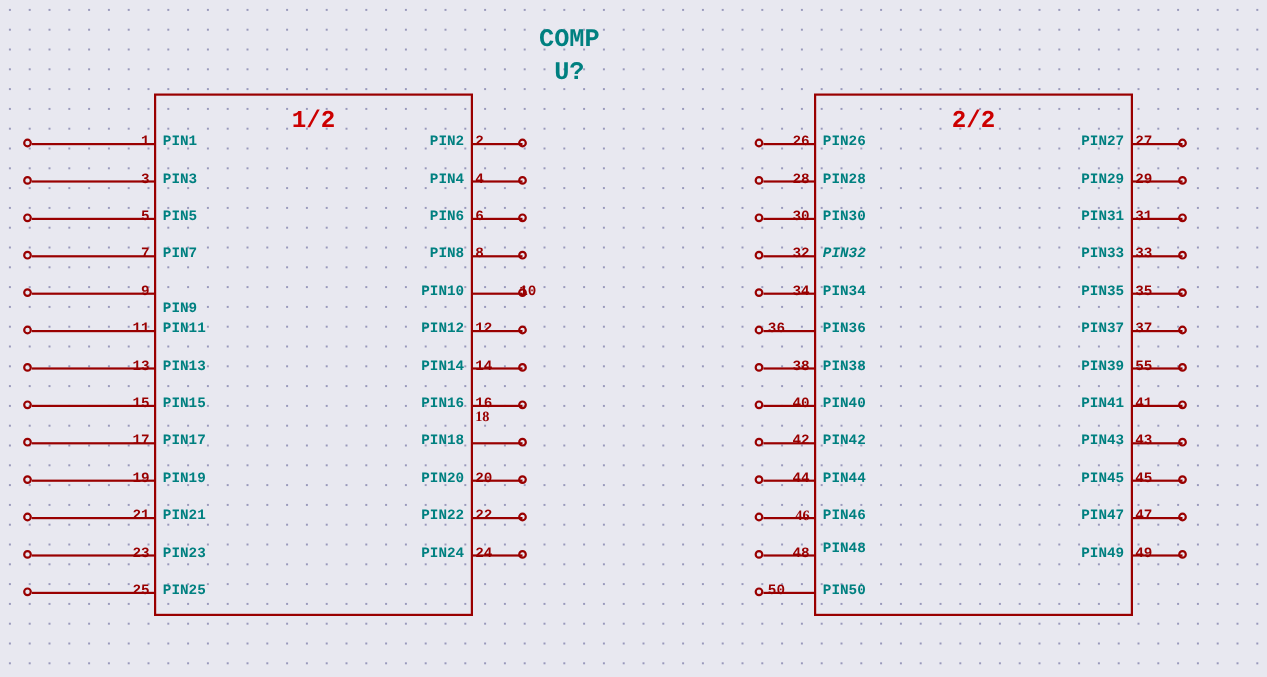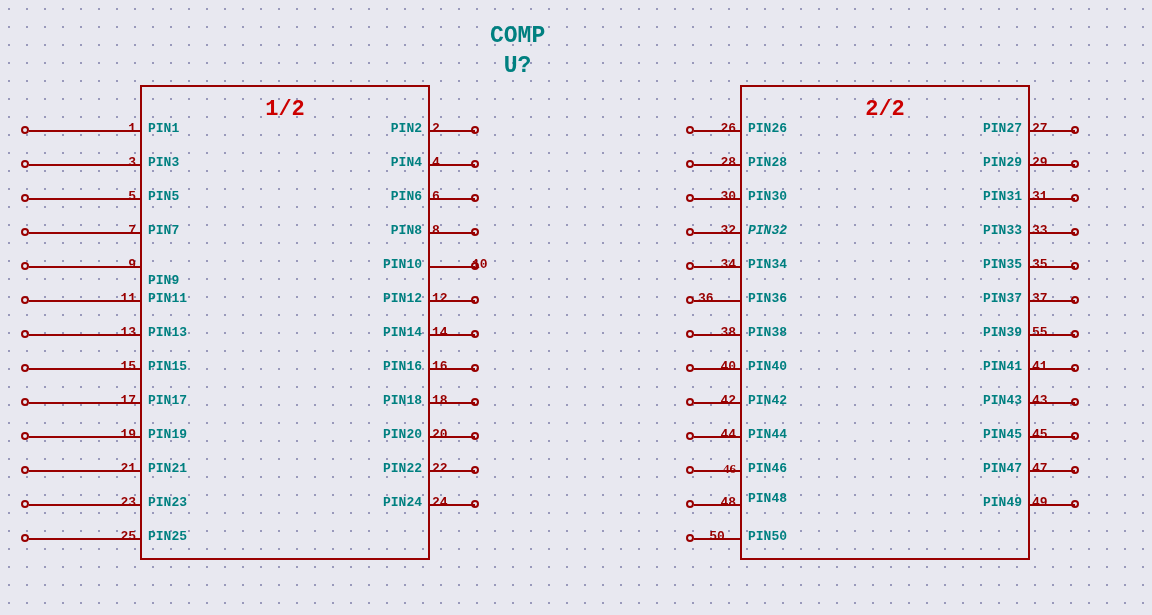--- a/index.html
+++ b/index.html
@@ -160,21 +160,21 @@
 <div class="pin-label" style="right: 730px; top: 325px; position: absolute;">PIN14</div>
 <div class="pin-stub" style="left: 430px; top: 334px; width: 45px;"></div>
 <div class="pin-number" style="left: 432px; top: 325px; position: absolute; text-align: left;">14</div>
 <div class="pin-circle" style="left: 471px; top: 330px;"></div>
 <div class="pin-label" style="right: 730px; top: 359px; position: absolute;">PIN16</div>
 <div class="pin-stub" style="left: 430px; top: 368px; width: 45px;"></div>
 <div class="pin-number" style="left: 432px; top: 359px; position: absolute; text-align: left;">16</div>
 <div class="pin-circle" style="left: 471px; top: 364px;"></div>
 <div class="pin-label" style="right: 730px; top: 393px; position: absolute;">PIN18</div>
 <div class="pin-stub" style="left: 430px; top: 402px; width: 45px;"></div>
-<div class="pin-number" style="left: 432px; top: 393px; position: absolute; text-align: center;">18</div>
+<div class="pin-number" style="left: 432px; top: 371px; position: absolute; text-align: center; font-family: Liberation Serif, serif;">18</div>
 <div class="pin-circle" style="left: 471px; top: 398px;"></div>
 <div class="pin-label" style="right: 730px; top: 427px; position: absolute;">PIN20</div>
 <div class="pin-stub" style="left: 430px; top: 436px; width: 45px;"></div>
 <div class="pin-number" style="left: 432px; top: 427px; position: absolute; text-align: left;">20</div>
 <div class="pin-circle" style="left: 471px; top: 432px;"></div>
 <div class="pin-label" style="right: 730px; top: 461px; position: absolute;">PIN22</div>
 <div class="pin-stub" style="left: 430px; top: 470px; width: 45px;"></div>
 <div class="pin-number" style="left: 432px; top: 461px; position: absolute; text-align: right;">22</div>
 <div class="pin-circle" style="left: 471px; top: 466px;"></div>
 <div class="pin-label" style="right: 730px; top: 495px; position: absolute;">PIN24</div>
@@ -224,21 +224,21 @@
 <div class="pin-circle" style="left: 686px; top: 466px;"></div>
 <div class="pin-stub" style="left: 694px; top: 470px; width: 46px;"></div>
 <div class="pin-number" style="left: 698px; top: 461px; position: absolute; width: 38px; text-align: right; font-family: Liberation Serif, serif;">46</div>
 <div class="pin-label" style="left: 748px; top: 461px;">PIN46</div>
 <div class="pin-circle" style="left: 686px; top: 500px;"></div>
 <div class="pin-stub" style="left: 694px; top: 504px; width: 46px;"></div>
 <div class="pin-number" style="left: 698px; top: 495px; position: absolute; width: 38px; text-align: right;">48</div>
 <div class="pin-label" style="left: 748px; top: 491px;">PIN48</div>
 <div class="pin-circle" style="left: 686px; top: 534px;"></div>
 <div class="pin-stub" style="left: 694px; top: 538px; width: 46px;"></div>
-<div class="pin-number" style="left: 698px; top: 529px; position: absolute; width: 38px; text-align: center;">50</div>
+<div class="pin-number" style="left: 698px; top: 529px; position: absolute; width: 38px; text-align: left;">50</div>
 <div class="pin-label" style="left: 748px; top: 529px;">PIN50</div>
 <div class="pin-label" style="right: 130px; top: 121px; position: absolute;">PIN27</div>
 <div class="pin-stub" style="left: 1030px; top: 130px; width: 45px;"></div>
 <div class="pin-number" style="left: 1032px; top: 121px; position: absolute;">27</div>
 <div class="pin-circle" style="left: 1071px; top: 126px;"></div>
 <div class="pin-label" style="right: 130px; top: 155px; position: absolute;">PIN29</div>
 <div class="pin-stub" style="left: 1030px; top: 164px; width: 45px;"></div>
 <div class="pin-number" style="left: 1032px; top: 155px; position: absolute;">29</div>
 <div class="pin-circle" style="left: 1071px; top: 160px;"></div>
 <div class="pin-label" style="right: 130px; top: 189px; position: absolute;">PIN31</div>

